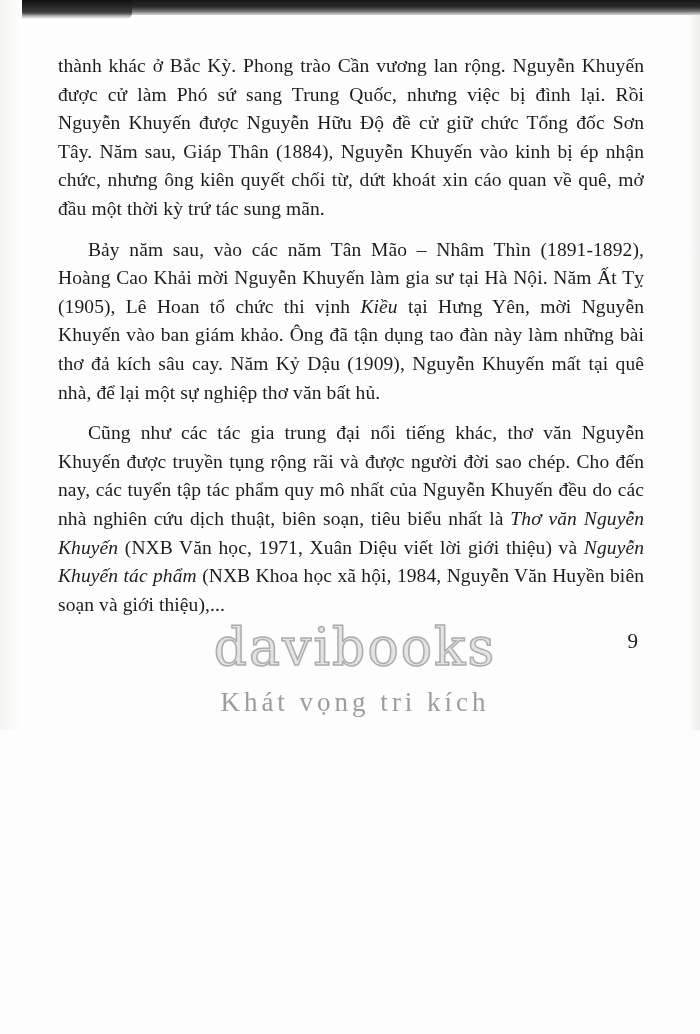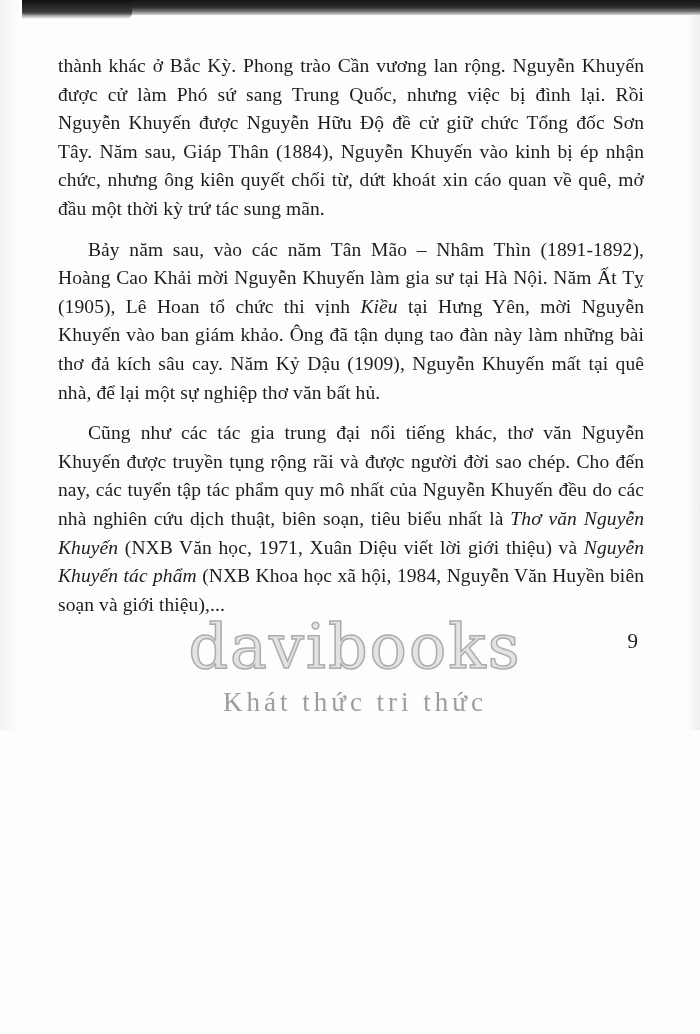--- a/index.html
+++ b/index.html
@@ -69,21 +69,21 @@
     position: absolute;
     left: 140px;
     bottom: 12px;
     width: 430px;
     text-align: center;
     user-select: none;
   }
 
   .wm-logo {
     font-family: "DejaVu Serif", "Liberation Serif", serif;
-    font-size: 62px;
+    font-size: 52px;
     line-height: 76px;
     font-weight: normal;
     color: #e3e3e3;
     -webkit-text-stroke: 1.5px #adadad;
     text-shadow: 0 0 1px #b5b5b5;
     letter-spacing: 2px;
   }
 
   .wm-tagline {
     margin-top: 2px;
@@ -110,18 +110,18 @@
 
   <div class="text-block" id="paragraphs">
       <p class="para"><span>thành khác ở Bắc Kỳ. Phong trào Cần vương lan rộng. Nguyễn Khuyến được cử làm Phó sứ sang Trung Quốc, nhưng việc bị đình lại. Rồi Nguyễn Khuyến được Nguyễn Hữu Độ đề cử giữ chức Tổng đốc Sơn Tây. Năm sau, Giáp Thân (1884), Nguyễn Khuyến vào kinh bị ép nhận chức, nhưng ông kiên quyết chối từ, dứt khoát xin cáo quan về quê, mở đầu một thời kỳ trứ tác sung mãn.</span></p>
       <p class="para indent"><span>Bảy năm sau, vào các năm Tân Mão – Nhâm Thìn (1891-1892), Hoàng Cao Khải mời Nguyễn Khuyến làm gia sư tại Hà Nội. Năm Ất Tỵ (1905), Lê Hoan tổ chức thi vịnh </span><i>Kiều</i><span> tại Hưng Yên, mời Nguyễn Khuyến vào ban giám khảo. Ông đã tận dụng tao đàn này làm những bài thơ đả kích sâu cay. Năm Kỷ Dậu (1909), Nguyễn Khuyến mất tại quê nhà, để lại một sự nghiệp thơ văn bất hủ.</span></p>
       <p class="para indent"><span>Cũng như các tác gia trung đại nổi tiếng khác, thơ văn Nguyễn Khuyến được truyền tụng rộng rãi và được người đời sao chép. Cho đến nay, các tuyển tập tác phẩm quy mô nhất của Nguyễn Khuyến đều do các nhà nghiên cứu dịch thuật, biên soạn, tiêu biểu nhất là </span><i>Thơ văn Nguyễn Khuyến</i><span> (NXB Văn học, 1971, Xuân Diệu viết lời giới thiệu) và </span><i>Nguyễn Khuyến tác phẩm</i><span> (NXB Khoa học xã hội, 1984, Nguyễn Văn Huyền biên soạn và giới thiệu),...</span></p>
     </div>
 
   <div class="footer">
     <div class="watermark">
       <div class="wm-logo">davibooks</div>
-      <div class="wm-tagline">Khát thức tri thức</div>
+      <div class="wm-tagline">Khát vọng tri kích</div>
     </div>
     <div class="page-number">9</div>
   </div>
 
 </div>
 
 </body></html>

